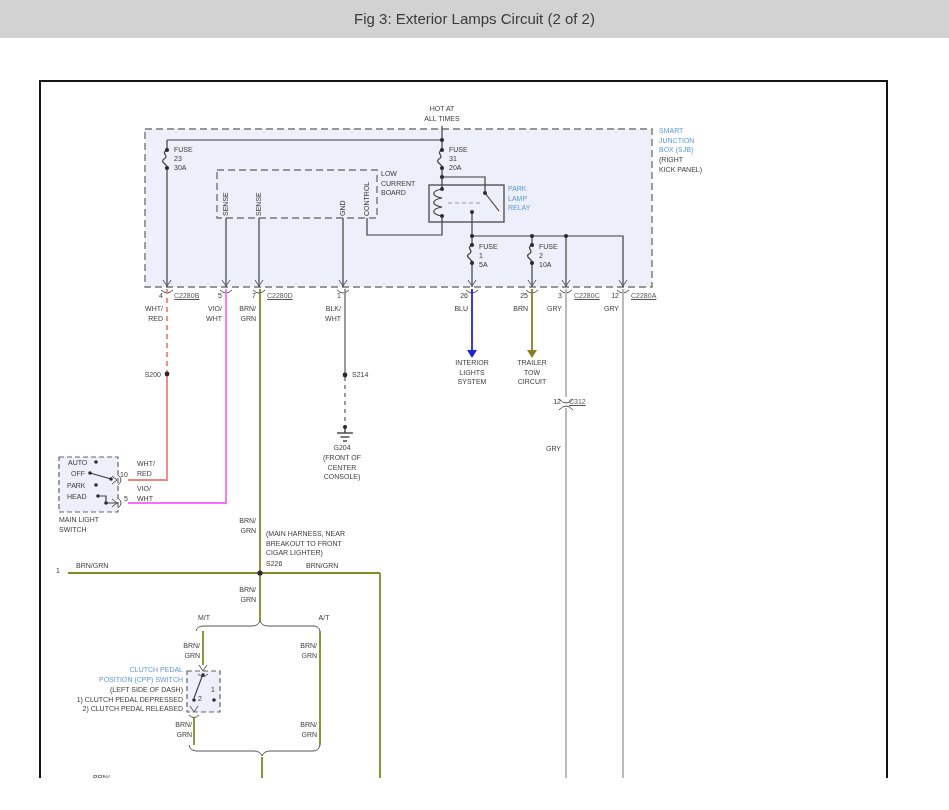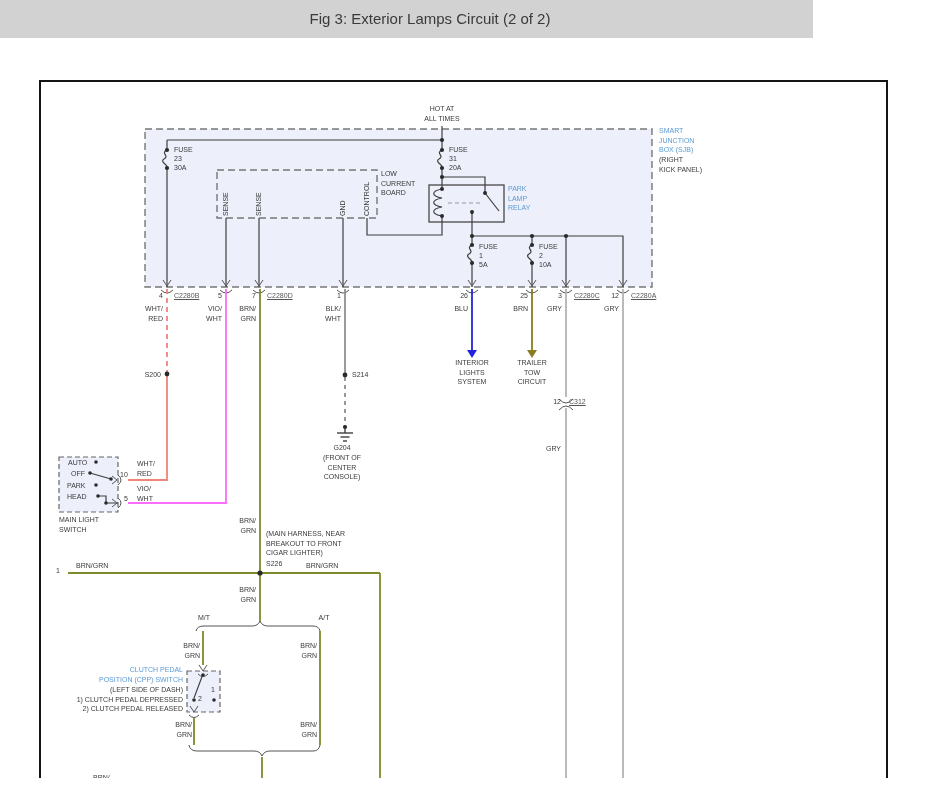--- a/index.html
+++ b/index.html
@@ -1,18 +1,18 @@
 <!DOCTYPE html>
 <html style="--title-bar: #d2d2d2; --box-fill: #edeffa; --line: #3f3f3f; --blue-label: #5b9bd5; --link: #555555; --wire-wht-red: #f0837a; --wire-vio-wht: #fc6cf8; --wire-brn-grn: #7f8b2b; --wire-blk-wht: #8f8f8f; --wire-blu: #2323dd; --wire-brn: #8a7c20; --wire-gry: #b3b3b3;"><head>
 <meta charset="utf-8">
 <style>
   html,body{margin:0;padding:0;background:#fff;}
   #root{position:relative;width:949px;height:810px;background:#ffffff;overflow:hidden;
         font-family:"Liberation Sans",sans-serif;}
-  .titlebar{position:absolute;left:0;top:0;width:766px;height:38px;background:var(--title-bar);padding-left:47px;}
+  .titlebar{position:absolute;left:0;top:0;width:949px;height:38px;background:var(--title-bar);}
   .title{font:15px/38px "Liberation Sans",sans-serif;color:#3a3a3a;text-align:center;}
   .canvas{position:absolute;left:0;top:0;width:949px;height:778px;overflow:hidden;}
   svg{position:absolute;left:0;top:0;}
   .frame{fill:none;stroke:#141414;stroke-width:2;}
   .fillbox{fill:var(--box-fill);}
   .dashbox{stroke:#777;stroke-width:1.4;stroke-dasharray:7 4;}
   .dashbox2{stroke:#666;stroke-width:1.2;stroke-dasharray:5 3;}
   .solidbox{stroke:#555;stroke-width:1.4;}
   .ck{fill:none;stroke:var(--line);stroke-width:1.2;}
   .ck2{fill:none;stroke:#555;stroke-width:1;}

